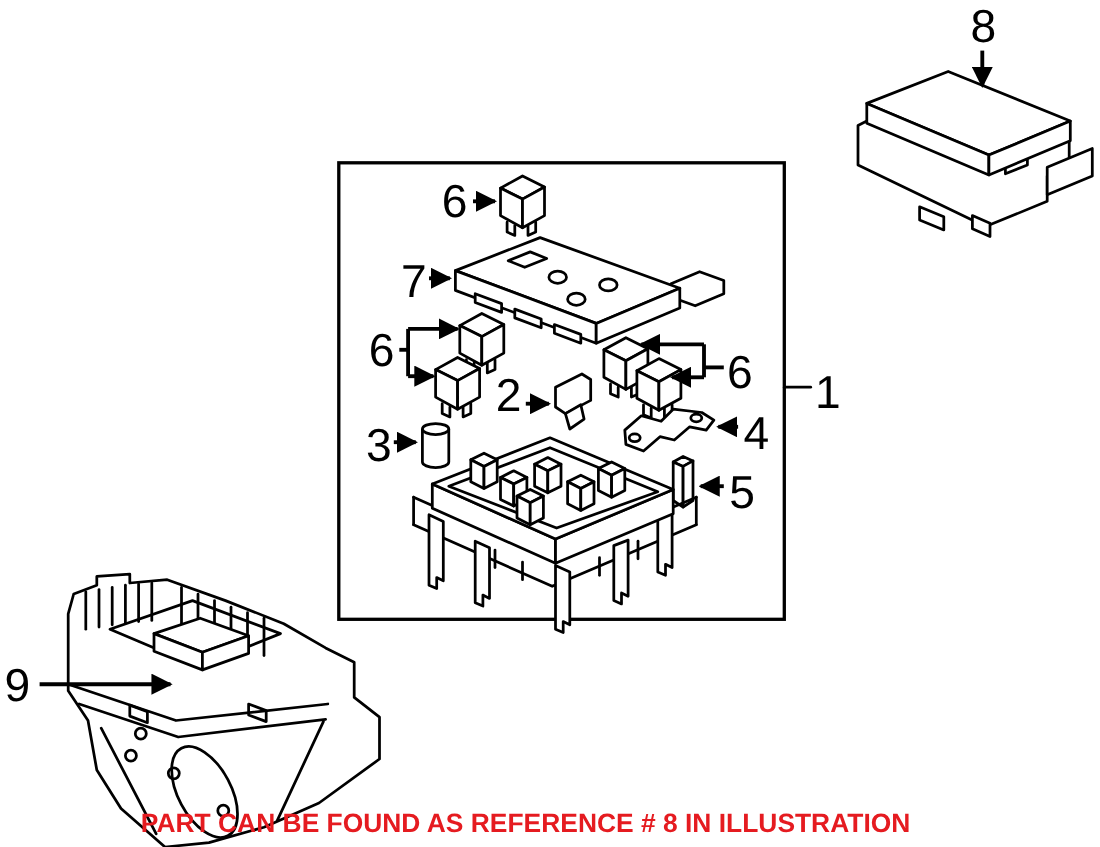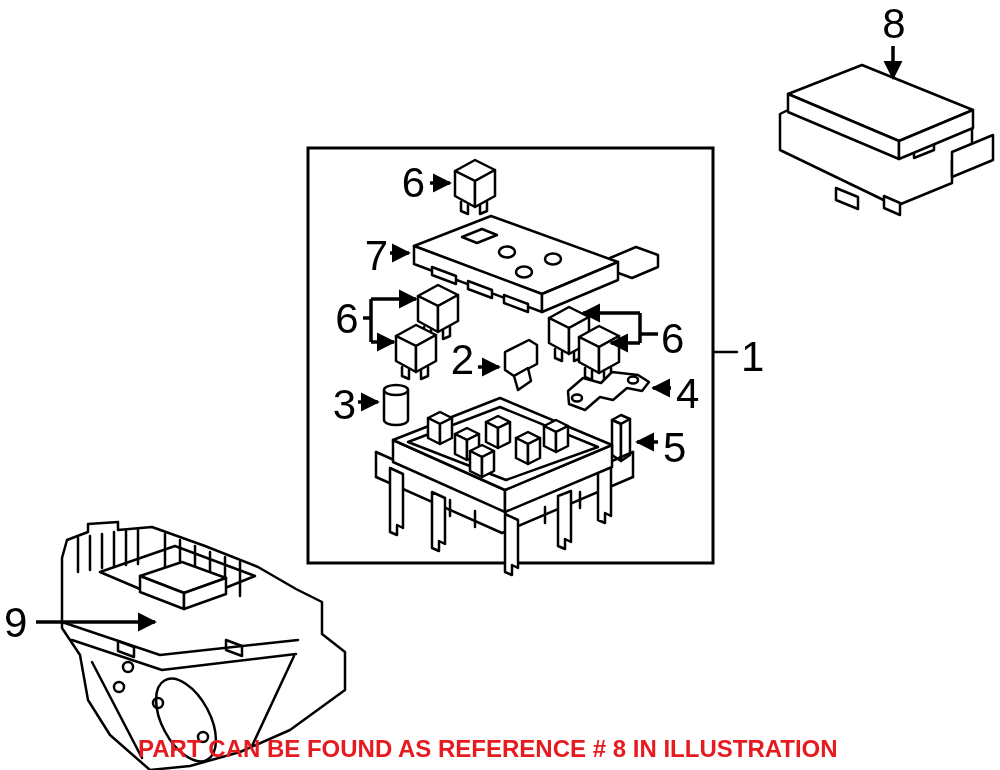--- a/index.html
+++ b/index.html
@@ -1,19 +1,19 @@
 <!DOCTYPE html>
 <html><head>
 <meta charset="utf-8">
 <style>
   html,body{margin:0;padding:0;background:#ffffff;}
   .canvas{position:relative;width:1000px;height:770px;background:#ffffff;overflow:hidden;
           font-family:"Liberation Sans", sans-serif;}
   .canvas svg{position:absolute;left:0;top:0;}
-  .notice{position:absolute;left:138px;top:735px;z-index:2;font-weight:700;font-size:24px;
+  .notice{position:absolute;left:128px;top:735px;z-index:2;font-weight:700;font-size:24px;
           color:#e51b20;white-space:nowrap;letter-spacing:0px;
           font-family:"Liberation Sans", sans-serif;}
   
   .fw{fill:#ffffff;stroke:#000000;stroke-width:2.5;stroke-linejoin:round;}
   .ln{fill:none;stroke:#000000;stroke-width:2.5;stroke-linejoin:round;stroke-linecap:round;}
   .arr{fill:none;stroke:#000000;stroke-width:3.5;stroke-linecap:butt;}
   .box{fill:#ffffff;stroke:#000000;stroke-width:3;}
   .callout{font-family:"Liberation Sans",sans-serif;font-size:42px;fill:#000000;}
 </style>
 </head>

